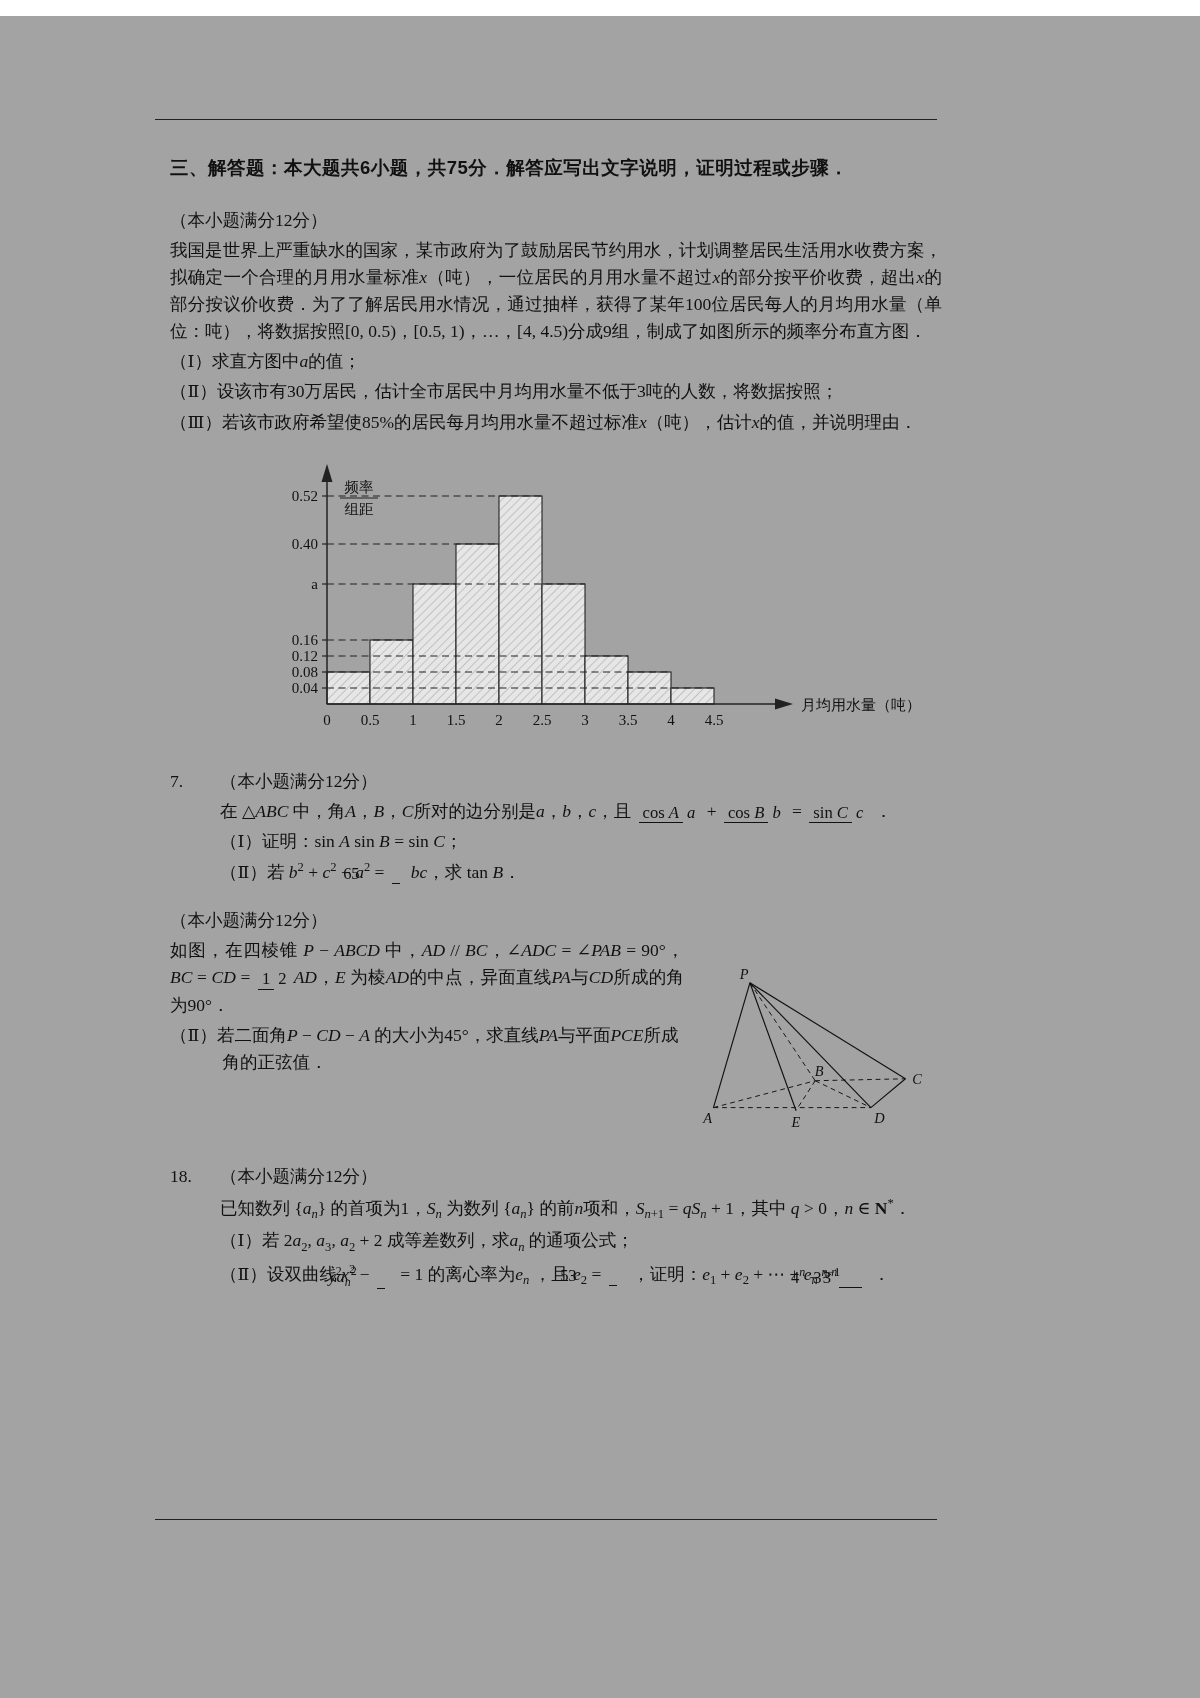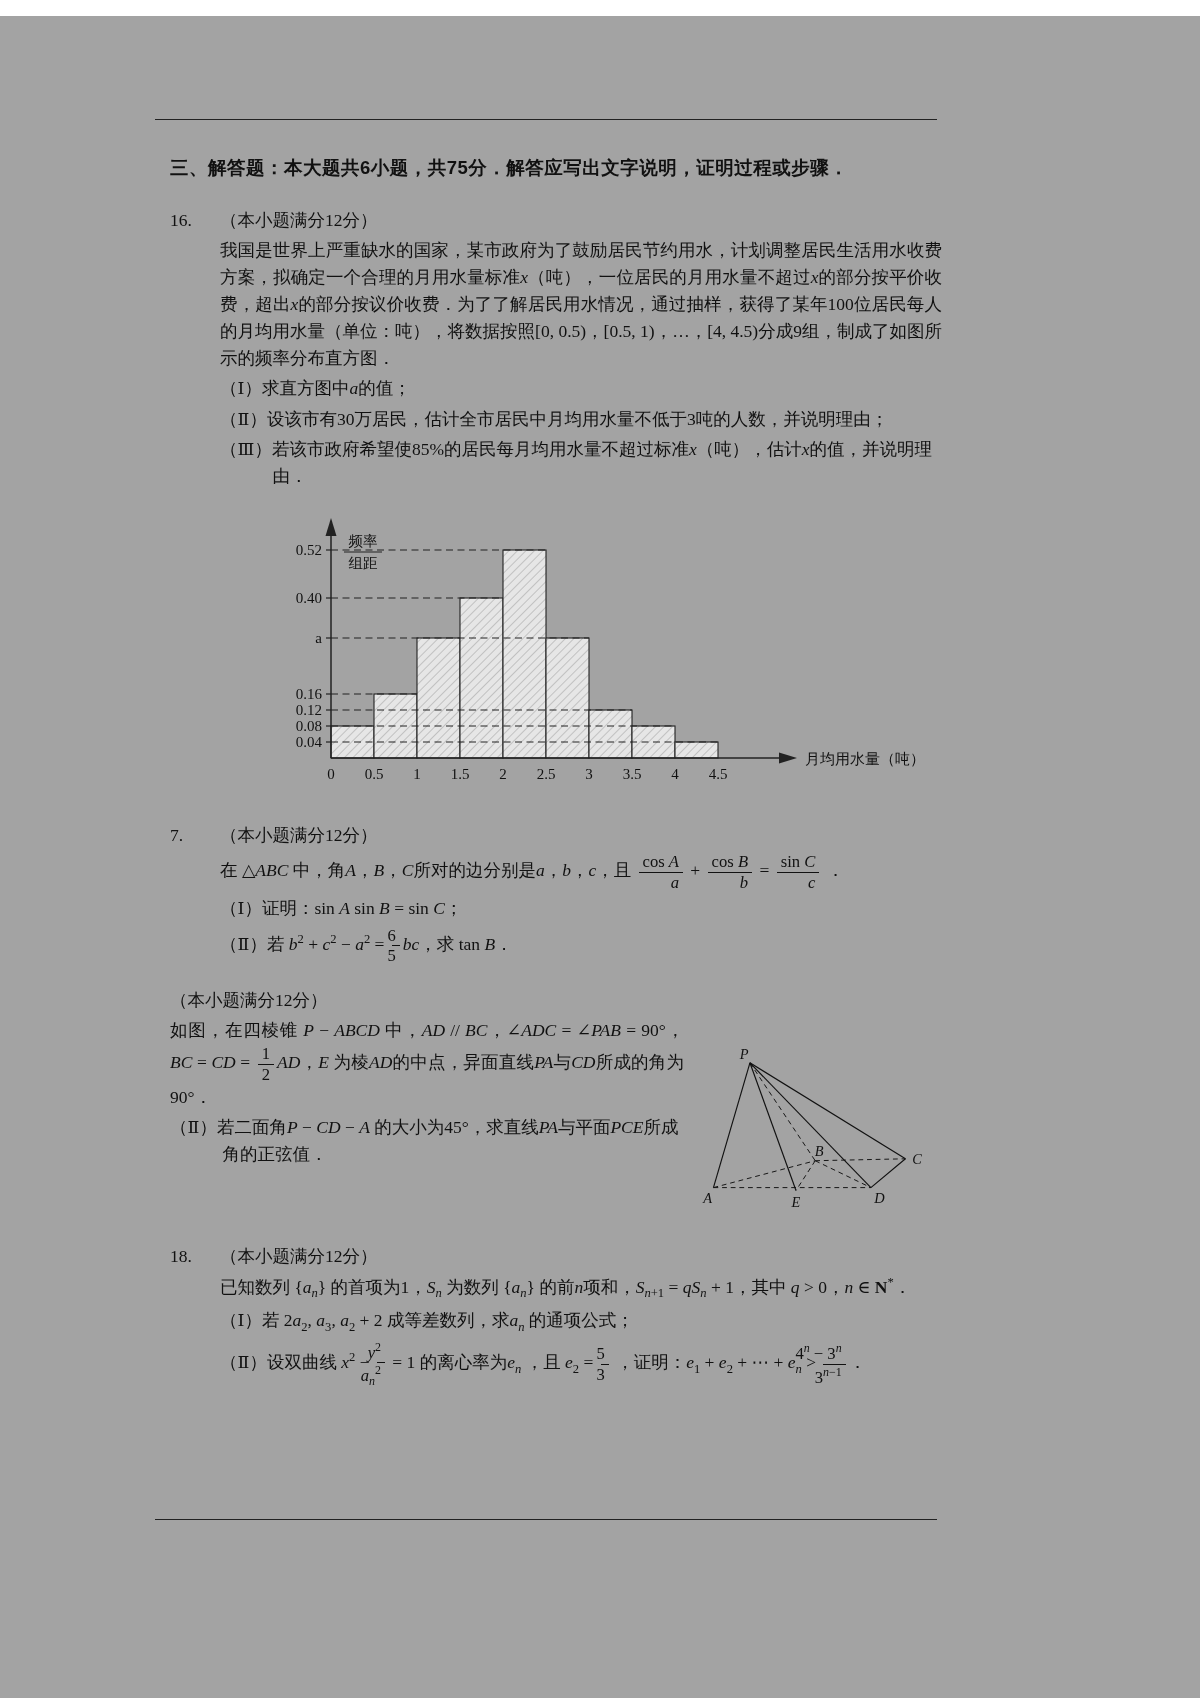--- a/index.html
+++ b/index.html
@@ -21,50 +21,49 @@
     font-weight:700; font-size:18.5px; margin-bottom:24px; letter-spacing:0.5px;
   }
   .prob { display:flex; margin-bottom:18px; }
   .pnum { width:50px; flex:none; }
   .pbody { flex:1; min-width:0; }
   .score { margin-bottom:3px; }
   .para { text-align:justify; }
   .part { margin:3px 0; padding-left:3em; text-indent:-3em; }
   i { font-style:italic; font-family:"Liberation Serif","DejaVu Serif",serif; }
   sup,sub { font-size:0.72em; }
-  .frac { display:inline-flex; flex-direction:column; vertical-align:middle;
-          text-align:right; margin:0 3px; line-height:1.18; font-size:0.95em; }
+  .frac { display:inline-flex; flex-direction:row; vertical-align:middle;
+          text-align:left; margin:0 3px; line-height:1.18; font-size:0.95em; }
   .frac .fnum { display:block; border-bottom:1px solid #111; padding:0 4px; }
   .frac .fden { display:block; padding:0 4px; }
-  .chart { margin:16px 0 6px 36px; }
+  .chart { margin:16px 0 6px 36px;text-align:right; }
   .p18wrap { overflow:visible; }
   .fig18 { float:right; margin:30px 2px 4px 16px; }
   .fig18 svg text { font-style:italic; font-size:15px; fill:#111;
                     font-family:"Liberation Serif","DejaVu Serif",serif; }
   .chart svg text { font-style:normal; fill:#111;
                     font-family:"Liberation Serif","DejaVu Serif",serif; }
 </style>
 </head>
 <body>
 
 <div class="page">
   <div class="rule top"></div>
   <div class="rule bottom"></div>
 
   <div class="content">
 
     <div class="heading">三、解答题：本大题共6小题，共75分．解答应写出文字说明，证明过程或步骤．</div>
 
     <div class="prob">
-      <div class="pnum">16.</div>
       <div class="pbody">
         <div class="score">（本小题满分12分）</div>
         <div class="para">我国是世界上严重缺水的国家，某市政府为了鼓励居民节约用水，计划调整居民生活用水收费方案，拟确定一个合理的月用水量标准<i>x</i>（吨），一位居民的月用水量不超过<i>x</i>的部分按平价收费，超出<i>x</i>的部分按议价收费．为了了解居民用水情况，通过抽样，获得了某年100位居民每人的月均用水量（单位：吨），将数据按照[0, 0.5)，[0.5, 1)，…，[4, 4.5)分成9组，制成了如图所示的频率分布直方图．</div>
         <div class="part">（Ⅰ）求直方图中<i>a</i>的值；</div>
-        <div class="part">（Ⅱ）设该市有30万居民，估计全市居民中月均用水量不低于3吨的人数，并说明理由；</div>
+        <div class="part">（Ⅱ）设该市有30万居民，估计全市居民中月均用水量不低于3吨的人数，将数据按照；</div>
         <div class="part">（Ⅲ）若该市政府希望使85%的居民每月均用水量不超过标准<i>x</i>（吨），估计<i>x</i>的值，并说明理由．</div>
         <div class="chart" id="chart-mount"><svg width="690" height="284" viewBox="0 0 690 284" xmlns="http://www.w3.org/2000/svg">
               <defs>
                 <pattern id="hatch" width="6" height="6" patternUnits="userSpaceOnUse" patternTransform="rotate(45)">
                   <rect width="6" height="6" fill="#e6e6e6"></rect>
                   <line x1="0" y1="0" x2="0" y2="6" stroke="#9c9c9c" stroke-width="1"></line>
                 </pattern>
               </defs>
               <rect x="75" y="220" width="43" height="32" fill="url(#hatch)" stroke="#222" stroke-width="1.1"></rect>
               <rect x="118" y="188" width="43" height="64" fill="url(#hatch)" stroke="#222" stroke-width="1.1"></rect>

